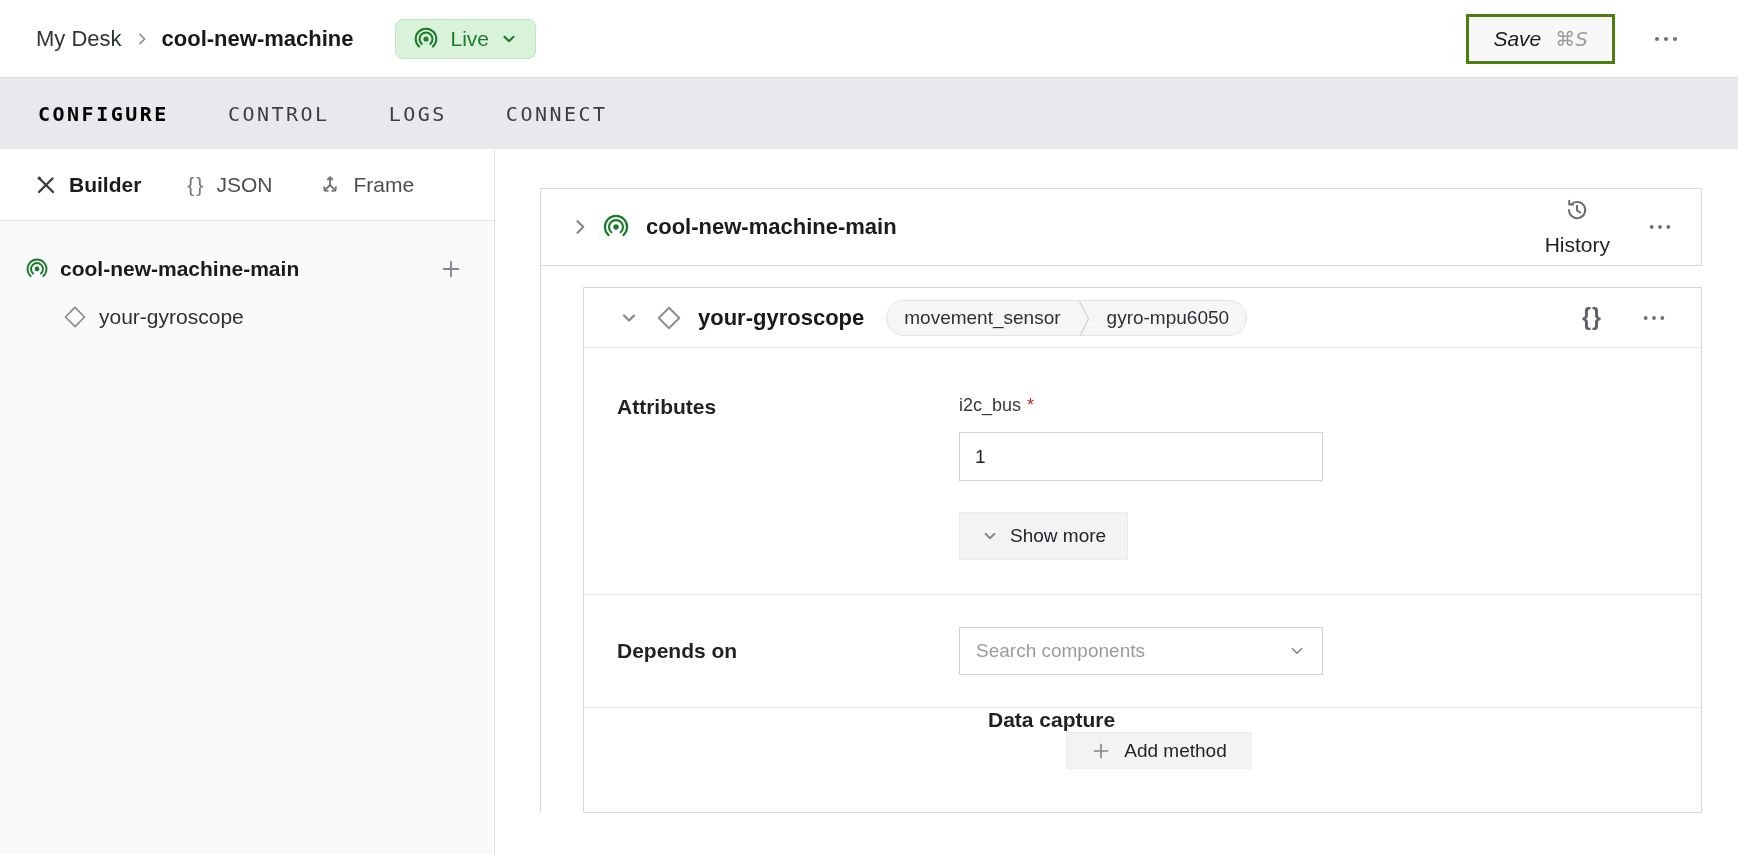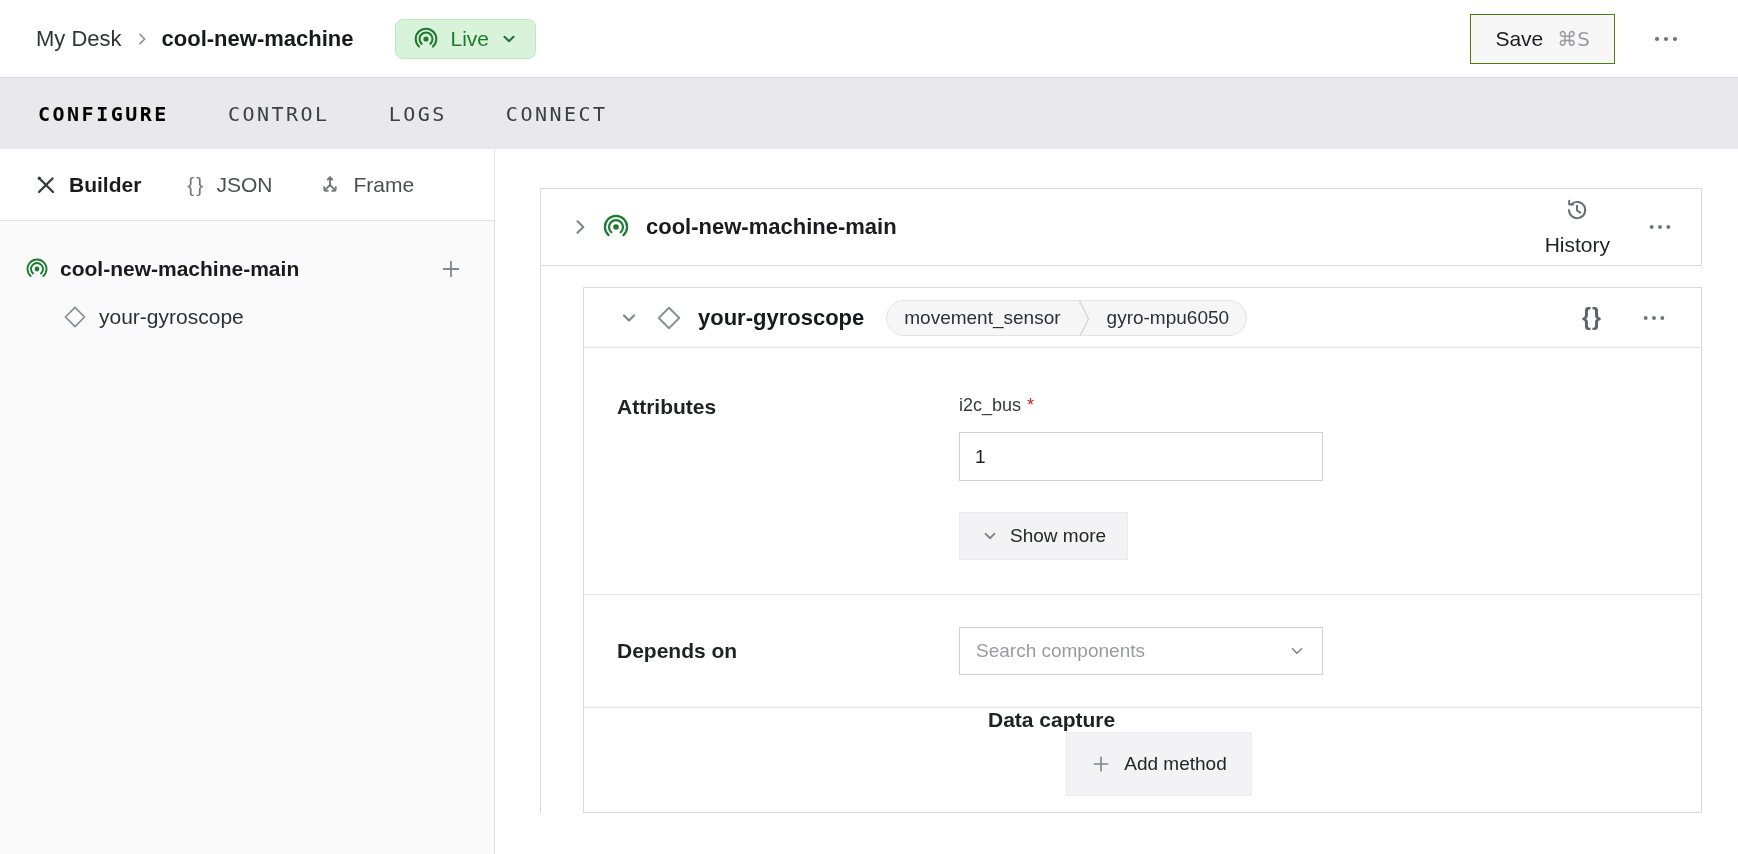--- a/index.html
+++ b/index.html
@@ -20,21 +20,21 @@
   .crumb-current { font-size:22px; font-weight:bold; color:#17191c; }
   .live-badge {
     margin-left:42px; height:40px; display:flex; align-items:center; gap:11px;
     padding:0 17px; background:#d8f3da; border:1px solid #bce7c1; border-radius:8px;
     cursor:pointer;
   }
   .live-label { font-size:21px; color:#1e7a2e; }
   .topbar-right { margin-left:auto; display:flex; align-items:center; }
   .save-btn {
     height:50px; display:flex; align-items:center; gap:14px; padding:0 24px;
-    background:#f7f7f8; border:1px solid #4d7c0f; cursor:pointer;
+    background:#f7f7f8; border:3px solid #4d7c0f; cursor:pointer;font-style:italic;
   }
   .save-label { font-size:21px; color:#1b1b1e; }
   .save-shortcut { font-size:20px; color:#9a9aa2; font-family:"DejaVu Sans", sans-serif; }
   .icon-btn { border:none; background:transparent; cursor:pointer; padding:8px; }
   .topbar-right .icon-btn { margin-left:30px; }
 
   
   .tabbar {
     position:absolute; top:77px; left:0; right:0; height:72px;
     background:#e9e9ed; border-top:1px solid #dadade;
@@ -112,21 +112,21 @@
   }
   .show-more-label { font-size:19px; color:#232529; }
   .sec-depends { height:113px; align-items:center; border-bottom:1px solid #e6e6e9; }
   .select-box {
     width:364px; height:48px; border:1px solid #d2d2d6; background:#fff;
     display:flex; align-items:center; padding:11px 16px; cursor:pointer;
   }
   .select-placeholder { font-size:19px; color:#9a9aa1; flex:1; }
   .sec-capture { height:110px; align-items:center;flex-direction:column; }
   .add-method-btn {
-    height:64px; display:flex; align-items:center; gap:13px; padding:0 24px;
+    height:37px; display:flex; align-items:center; gap:13px; padding:0 24px;
     background:#f3f3f5; border:1px solid #ececef; cursor:pointer;justify-content:flex-end;
   }
   .add-method-label { font-size:19px; color:#232529; }
 </style>
 </head>
 <body>
 
 <div class="root">
 
   <div class="topbar">

